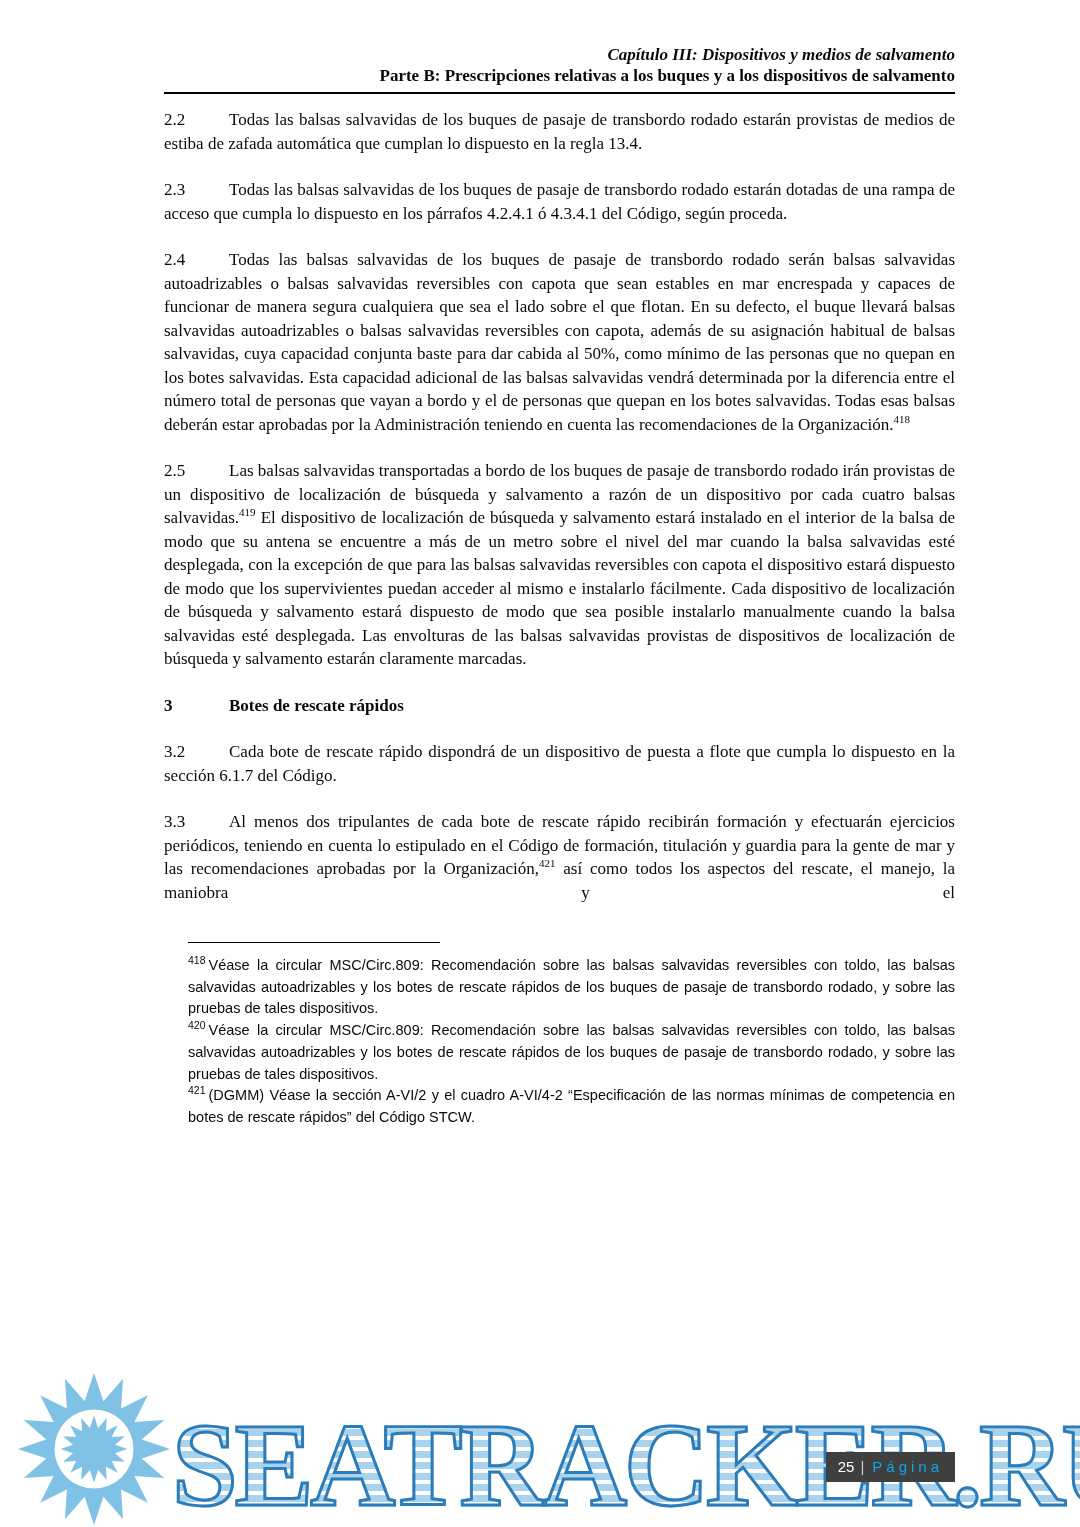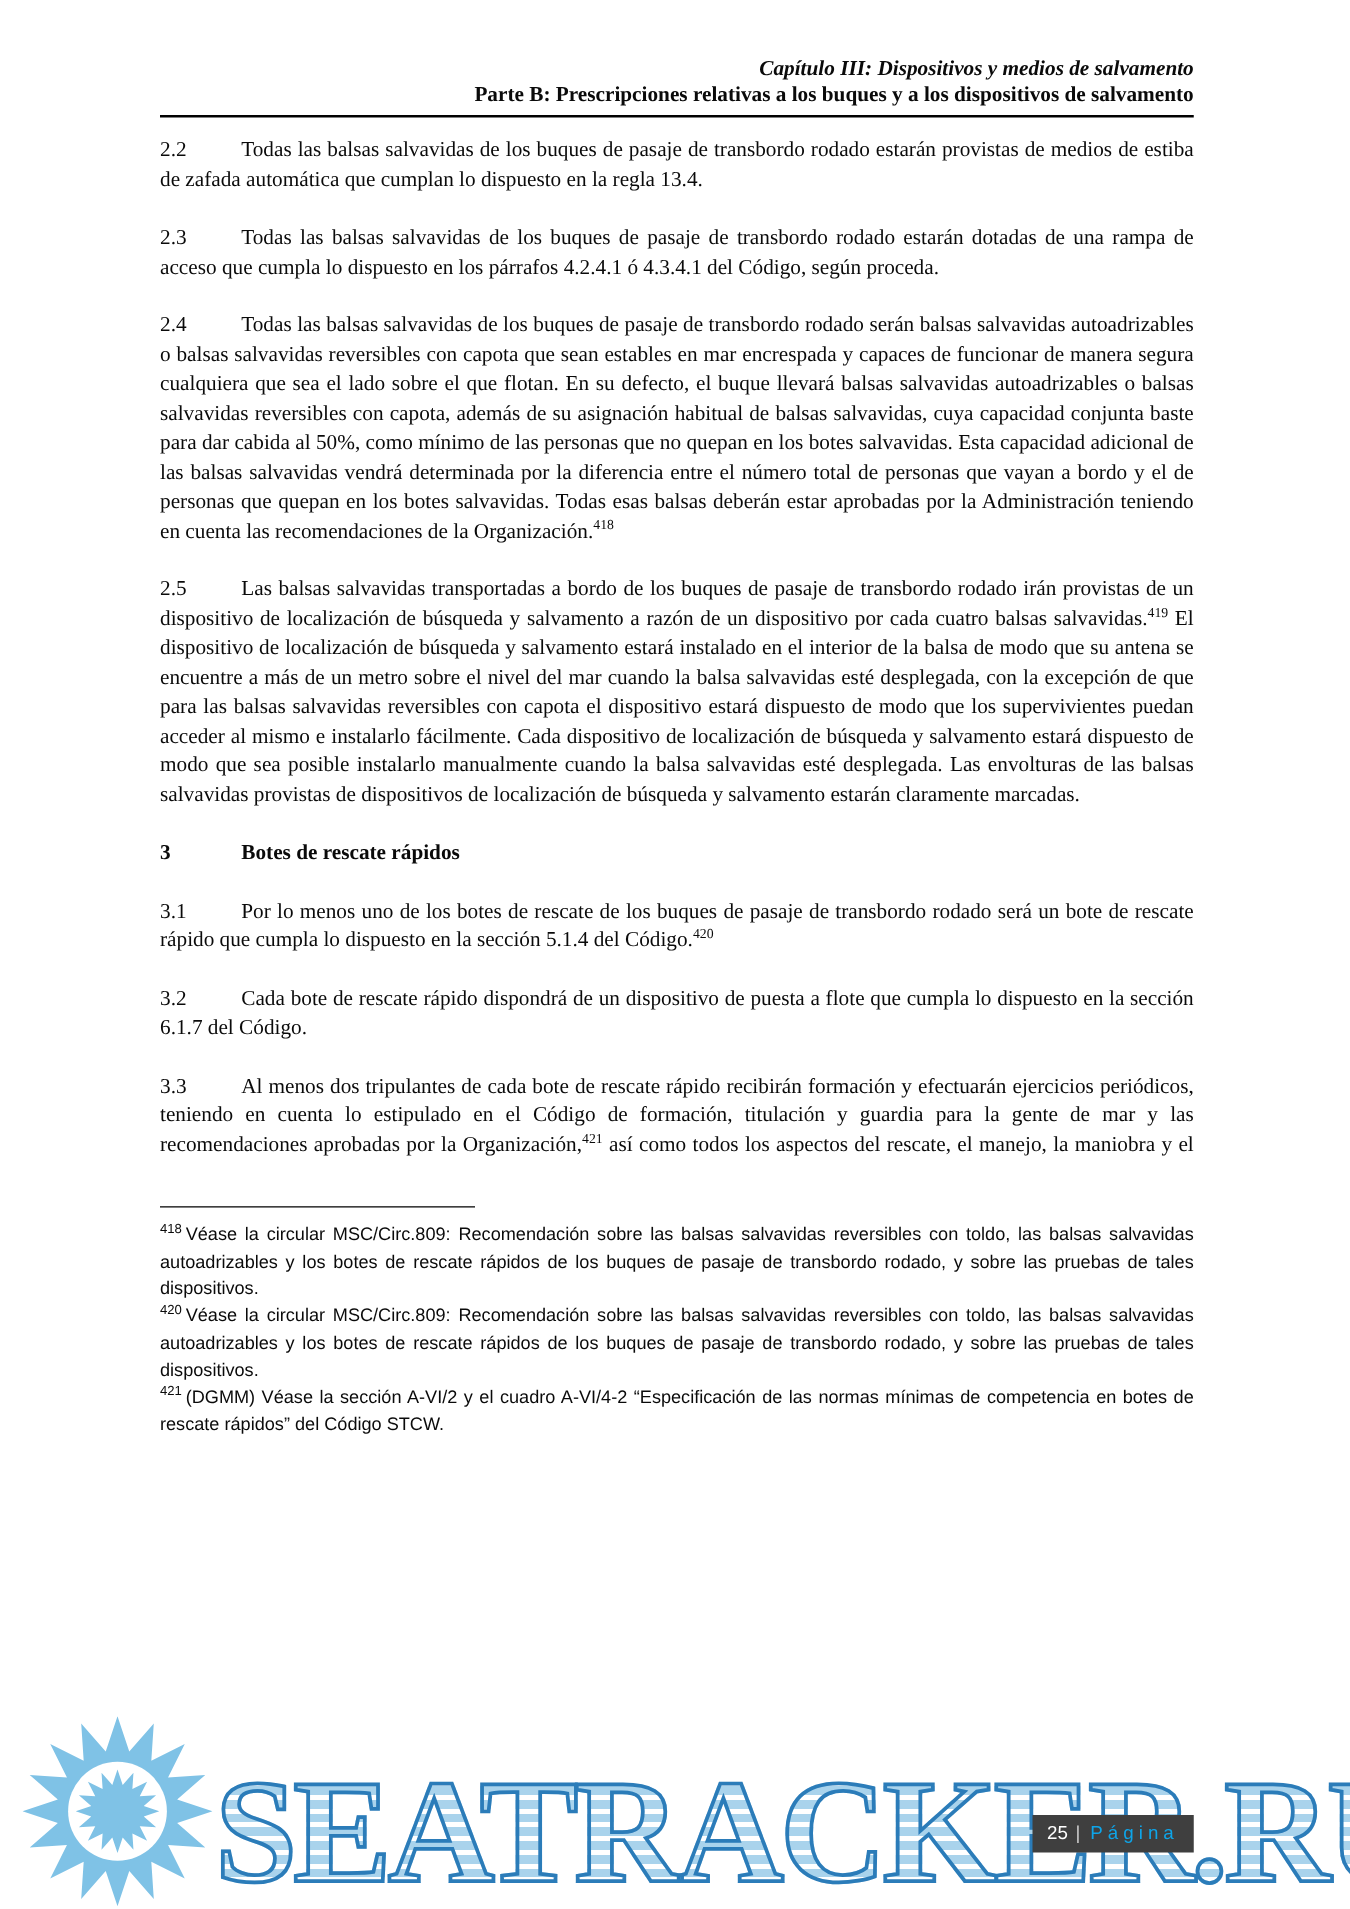--- a/index.html
+++ b/index.html
@@ -1,34 +1,34 @@
 <!DOCTYPE html>
 <html style="--wm_stroke: #2b7cb9; --wm_fill: #a9d3ec; --wm_sun: #7fc2e6; --pagebox_bg: #3f3f3f;"><head>
 <meta charset="utf-8">
 <style>
   * { margin:0; padding:0; box-sizing:border-box; }
   html, body { background:#ffffff; }
   .page {
     position:relative; width:1080px; height:1527px; background:#fff;
-    overflow:hidden; font-family:"Liberation Sans", sans-serif; color:#0a0a0a;
+    overflow:hidden; font-family:"Liberation Sans", sans-serif; color:#0a0a0a;padding-left:36px;
   }
   .content { padding:44px 125px 0 128px; }
   .doc-header {
     text-align:right; font-family:"Liberation Serif", serif;
     font-size:17px; line-height:21px; font-weight:bold;
   }
   .doc-header .l1 { font-style:italic; }
   .header-rule { border-bottom:2.5px solid #000; margin-top:6px; }
   .body-text { margin-top:14px;font-family:Liberation Serif, serif; }
   p.para { text-align:justify; font-size:17px; line-height:23.5px; margin-bottom:23px; }
   p.para.heading { font-weight:bold; }
   p.para.jlast { text-align-last:justify; }
   .pnum { display:inline-block; width:65px; }
   sup.fref { font-size:11px; line-height:0; }
-  .fn-block { margin-top:38px; }
+  .fn-block { margin-top:38px;margin-left:24px; }
   .fn-sep { width:252px; border-top:1.5px solid #000; margin-bottom:12px; }
   .footnote { font-size:14.5px; line-height:21.7px; text-align:justify; }
   sup.fnum { font-size:10.5px; line-height:0; margin-right:3px; }
   .watermark { position:absolute; left:0; right:0; bottom:0; height:158px; z-index:5; pointer-events:none; }
   .wm-text {
     position:absolute; left:172px; bottom:2px; white-space:nowrap;
     font-family:"Liberation Serif", serif; font-weight:bold;
     font-size:118px; letter-spacing:-3px; line-height:1;
     color:transparent;
     background:repeating-linear-gradient(to bottom,
@@ -57,21 +57,20 @@
       <div class="l2">Parte B: Prescripciones relativas a los buques y a los dispositivos de salvamento</div>
       <div class="header-rule"></div>
     </div>
 
     <div class="body-text">
         <p class="para"><span class="pnum">2.2</span><span>Todas las balsas salvavidas de los buques de pasaje de transbordo rodado estarán provistas de medios de estiba de zafada automática que cumplan lo dispuesto en la regla 13.4.</span></p>
         <p class="para"><span class="pnum">2.3</span><span>Todas las balsas salvavidas de los buques de pasaje de transbordo rodado estarán dotadas de una rampa de acceso que cumpla lo dispuesto en los párrafos 4.2.4.1 ó 4.3.4.1 del Código, según proceda.</span></p>
         <p class="para"><span class="pnum">2.4</span><span>Todas las balsas salvavidas de los buques de pasaje de transbordo rodado serán balsas salvavidas autoadrizables o balsas salvavidas reversibles con capota que sean estables en mar encrespada y capaces de funcionar de manera segura cualquiera que sea el lado sobre el que flotan. En su defecto, el buque llevará balsas salvavidas autoadrizables o balsas salvavidas reversibles con capota, además de su asignación habitual de balsas salvavidas, cuya capacidad conjunta baste para dar cabida al 50%, como mínimo de las personas que no quepan en los botes salvavidas. Esta capacidad adicional de las balsas salvavidas vendrá determinada por la diferencia entre el número total de personas que vayan a bordo y el de personas que quepan en los botes salvavidas. Todas esas balsas deberán estar aprobadas por la Administración teniendo en cuenta las recomendaciones de la Organización.</span><sup class="fref">418</sup></p>
         <p class="para"><span class="pnum">2.5</span><span>Las balsas salvavidas transportadas a bordo de los buques de pasaje de transbordo rodado irán provistas de un dispositivo de localización de búsqueda y salvamento a razón de un dispositivo por cada cuatro balsas salvavidas.</span><sup class="fref">419</sup><span> El dispositivo de localización de búsqueda y salvamento estará instalado en el interior de la balsa de modo que su antena se encuentre a más de un metro sobre el nivel del mar cuando la balsa salvavidas esté desplegada, con la excepción de que para las balsas salvavidas reversibles con capota el dispositivo estará dispuesto de modo que los supervivientes puedan acceder al mismo e instalarlo fácilmente. Cada dispositivo de localización de búsqueda y salvamento estará dispuesto de modo que sea posible instalarlo manualmente cuando la balsa salvavidas esté desplegada. Las envolturas de las balsas salvavidas provistas de dispositivos de localización de búsqueda y salvamento estarán claramente marcadas.</span></p>
         <p class="para heading"><span class="pnum">3</span><span>Botes de rescate rápidos</span></p>
-        <p class="para"><span class="pnum">3.1</span><span>Por lo menos uno de los botes de rescate de los buques de pasaje de transbordo rodado será un bote de rescate rápido que cumpla lo dispuesto en la sección 5.1.4 del Código.</span><sup class="fref">420</sup></p>
         <p class="para"><span class="pnum">3.2</span><span>Cada bote de rescate rápido dispondrá de un dispositivo de puesta a flote que cumpla lo dispuesto en la sección 6.1.7 del Código.</span></p>
         <p class="para jlast"><span class="pnum">3.3</span><span>Al menos dos tripulantes de cada bote de rescate rápido recibirán formación y efectuarán ejercicios periódicos, teniendo en cuenta lo estipulado en el Código de formación, titulación y guardia para la gente de mar y las recomendaciones aprobadas por la Organización,</span><sup class="fref">421</sup><span> así como todos los aspectos del rescate, el manejo, la maniobra y el</span></p>
       </div>
 
     <div class="fn-block">
       <div class="fn-sep"></div>
       <div>
           <div class="footnote"><sup class="fnum">418</sup><span>Véase la circular MSC/Circ.809: Recomendación sobre las balsas salvavidas reversibles con toldo, las balsas salvavidas autoadrizables y los botes de rescate rápidos de los buques de pasaje de transbordo rodado, y sobre las pruebas de tales dispositivos.</span></div>
           <div class="footnote"><sup class="fnum">420</sup><span>Véase la circular MSC/Circ.809: Recomendación sobre las balsas salvavidas reversibles con toldo, las balsas salvavidas autoadrizables y los botes de rescate rápidos de los buques de pasaje de transbordo rodado, y sobre las pruebas de tales dispositivos.</span></div>
           <div class="footnote"><sup class="fnum">421</sup><span>(DGMM) Véase la sección A-VI/2 y el cuadro A-VI/4-2 “Especificación de las normas mínimas de competencia en botes de rescate rápidos” del Código STCW.</span></div>

